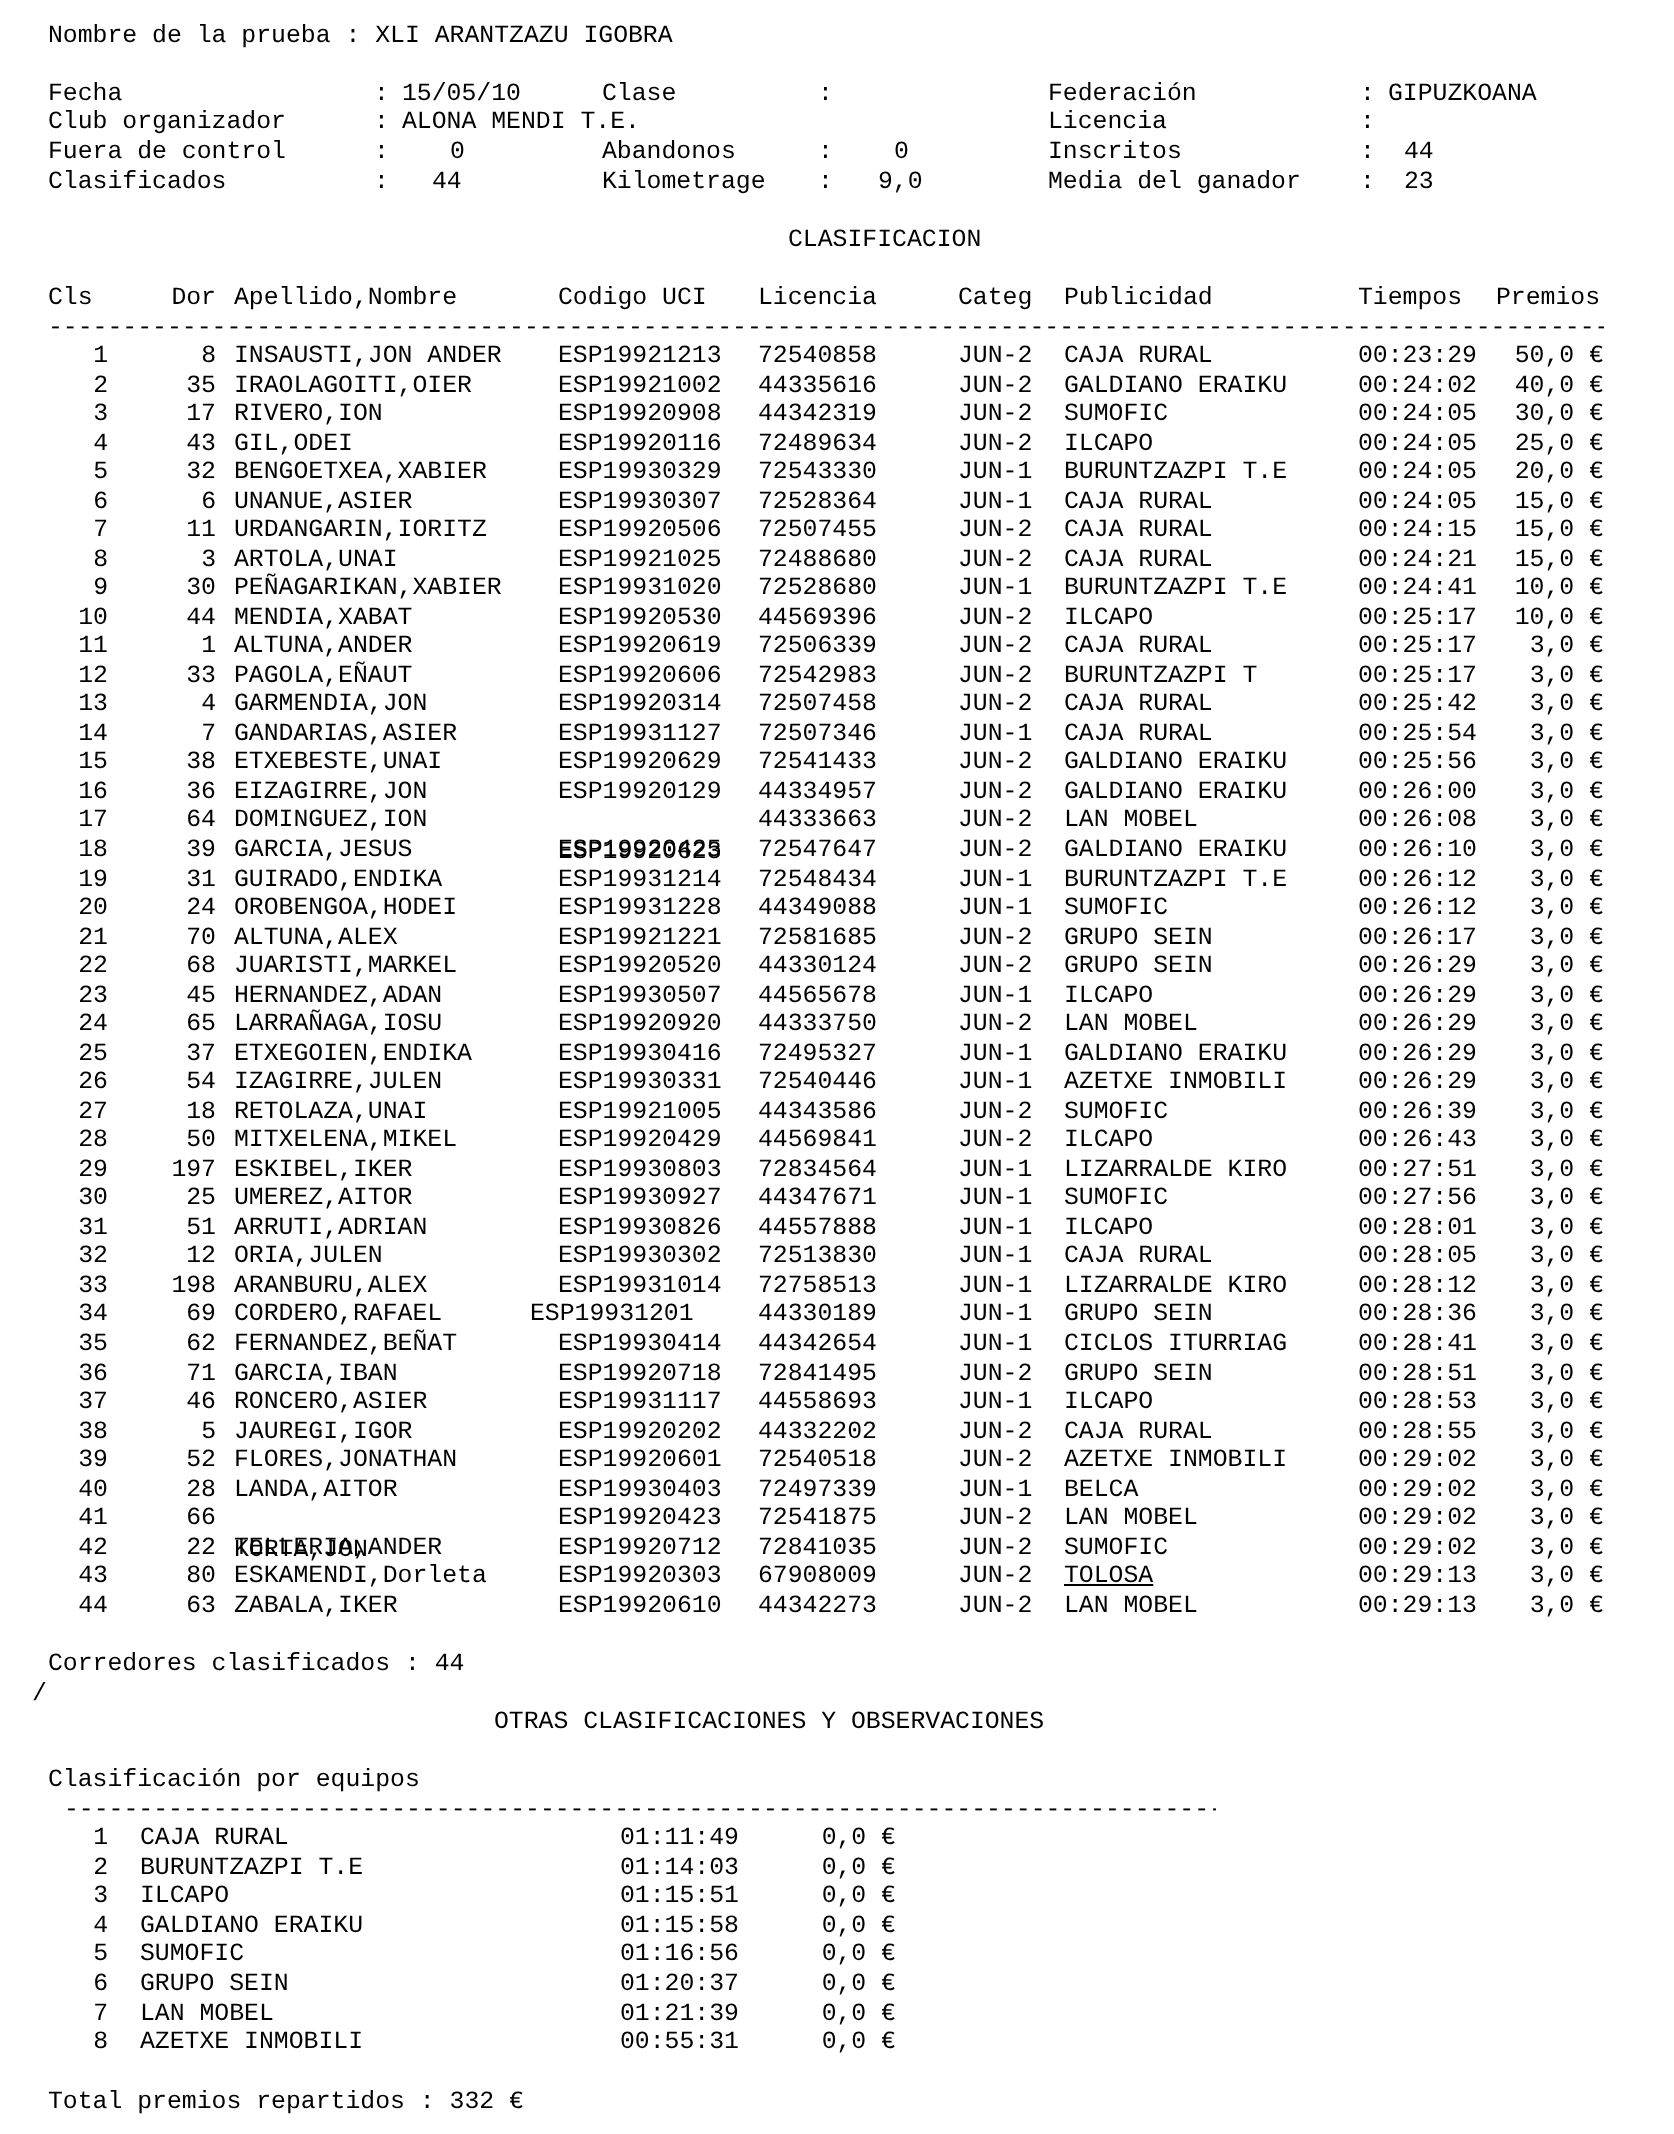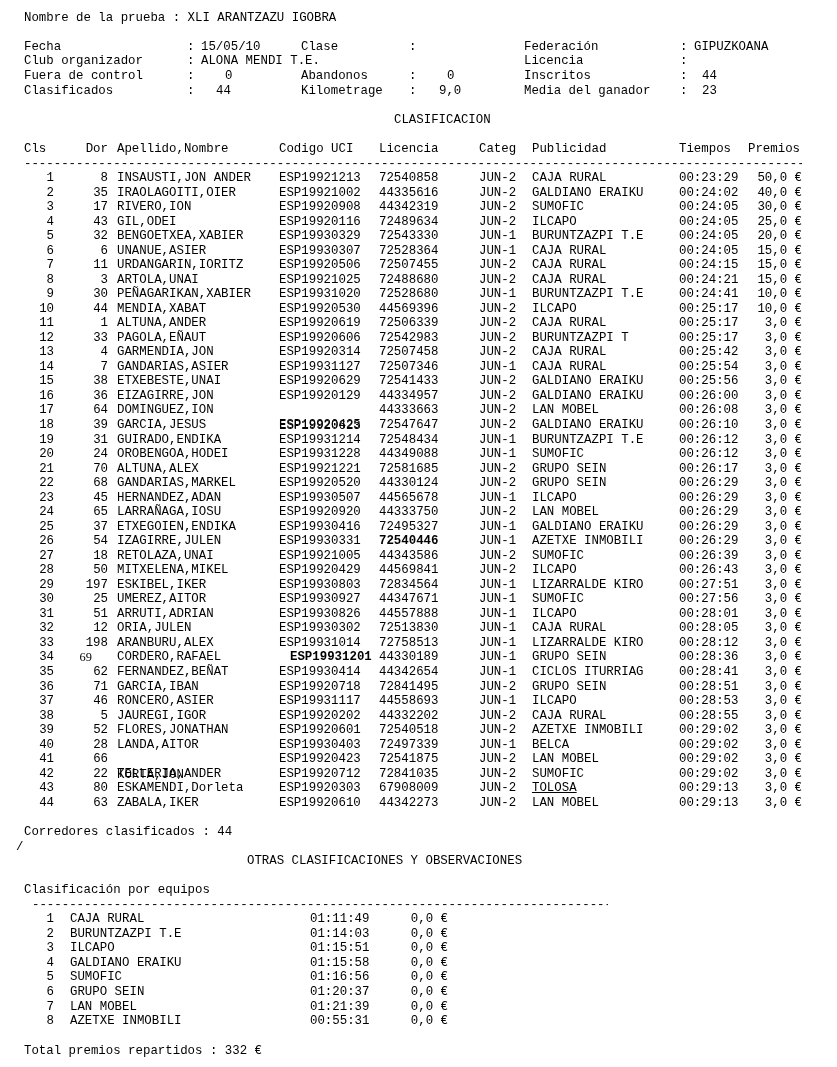--- a/index.html
+++ b/index.html
@@ -292,21 +292,21 @@
       <div class="t" style="left: 279px; top: 0px;">ESP19921221</div>
       <div class="t" style="left: 379px; top: 0px;">72581685</div>
       <div class="t" style="left: 479px; top: 0px;">JUN-2</div>
       <div class="t" style="left: 532px; top: 0px;">GRUPO SEIN</div>
       <div class="t" style="left: 679px; top: 0px;">00:26:17</div>
       <div class="t r" style="left: 740px; top: 0px; width: 62px;">3,0 €</div>
     </div>
     <div class="row" style="top: 476.13px;">
       <div class="t r" style="left: 24px; top: 0px; width: 30px;">22</div>
       <div class="t r" style="left: 60px; top: 0px; width: 48px;">68</div>
-      <div class="t" style="left: 117px; top: 0px;">GANDARIAS,MARKEL</div>
+      <div class="t" style="left: 117px; top: 0px;">JUARISTI,MARKEL</div>
       <div class="t" style="left: 279px; top: 0px;">ESP19920520</div>
       <div class="t" style="left: 379px; top: 0px;">44330124</div>
       <div class="t" style="left: 479px; top: 0px;">JUN-2</div>
       <div class="t" style="left: 532px; top: 0px;">GRUPO SEIN</div>
       <div class="t" style="left: 679px; top: 0px;">00:26:29</div>
       <div class="t r" style="left: 740px; top: 0px; width: 62px;">3,0 €</div>
     </div>
     <div class="row" style="top: 490.66px;">
       <div class="t r" style="left: 24px; top: 0px; width: 30px;">23</div>
       <div class="t r" style="left: 60px; top: 0px; width: 48px;">45</div>
@@ -338,21 +338,21 @@
       <div class="t" style="left: 479px; top: 0px;">JUN-1</div>
       <div class="t" style="left: 532px; top: 0px;">GALDIANO ERAIKU</div>
       <div class="t" style="left: 679px; top: 0px;">00:26:29</div>
       <div class="t r" style="left: 740px; top: 0px; width: 62px;">3,0 €</div>
     </div>
     <div class="row" style="top: 534.25px;">
       <div class="t r" style="left: 24px; top: 0px; width: 30px;">26</div>
       <div class="t r" style="left: 60px; top: 0px; width: 48px;">54</div>
       <div class="t" style="left: 117px; top: 0px;">IZAGIRRE,JULEN</div>
       <div class="t" style="left: 279px; top: 0px;">ESP19930331</div>
-      <div class="t" style="left: 379px; top: 0px; font-weight: bold;">72540446</div>
+      <div class="t" style="left: 379px; top: 0px;">72540446</div>
       <div class="t" style="left: 479px; top: 0px;">JUN-1</div>
       <div class="t" style="left: 532px; top: 0px;">AZETXE INMOBILI</div>
       <div class="t" style="left: 679px; top: 0px;">00:26:29</div>
       <div class="t r" style="left: 740px; top: 0px; width: 62px;">3,0 €</div>
     </div>
     <div class="row" style="top: 548.78px;">
       <div class="t r" style="left: 24px; top: 0px; width: 30px;">27</div>
       <div class="t r" style="left: 60px; top: 0px; width: 48px;">18</div>
       <div class="t" style="left: 117px; top: 0px;">RETOLAZA,UNAI</div>
       <div class="t" style="left: 279px; top: 0px;">ESP19921005</div>
@@ -423,23 +423,23 @@
       <div class="t" style="left: 117px; top: 0px;">ARANBURU,ALEX</div>
       <div class="t" style="left: 279px; top: 0px;">ESP19931014</div>
       <div class="t" style="left: 379px; top: 0px;">72758513</div>
       <div class="t" style="left: 479px; top: 0px;">JUN-1</div>
       <div class="t" style="left: 532px; top: 0px;">LIZARRALDE KIRO</div>
       <div class="t" style="left: 679px; top: 0px;">00:28:12</div>
       <div class="t r" style="left: 740px; top: 0px; width: 62px;">3,0 €</div>
     </div>
     <div class="row" style="top: 650.49px;">
       <div class="t r" style="left: 24px; top: 0px; width: 30px;">34</div>
-      <div class="t r" style="left: 44px; top: 0px; width: 48px; font-family: Liberation Serif, serif;">69</div>
+      <div class="t r" style="left: 60px; top: 0px; width: 48px;">69</div>
       <div class="t" style="left: 117px; top: 0px;">CORDERO,RAFAEL</div>
-      <div class="t" style="left: 290px; top: 0px; font-weight: bold;">ESP19931201</div>
+      <div class="t" style="left: 265px; top: 0px;">ESP19931201</div>
       <div class="t" style="left: 379px; top: 0px;">44330189</div>
       <div class="t" style="left: 479px; top: 0px;">JUN-1</div>
       <div class="t" style="left: 532px; top: 0px;">GRUPO SEIN</div>
       <div class="t" style="left: 679px; top: 0px;">00:28:36</div>
       <div class="t r" style="left: 740px; top: 0px; width: 62px;">3,0 €</div>
     </div>
     <div class="row" style="top: 665.02px;">
       <div class="t r" style="left: 24px; top: 0px; width: 30px;">35</div>
       <div class="t r" style="left: 60px; top: 0px; width: 48px;">62</div>
       <div class="t" style="left: 117px; top: 0px;">FERNANDEZ,BEÑAT</div>

